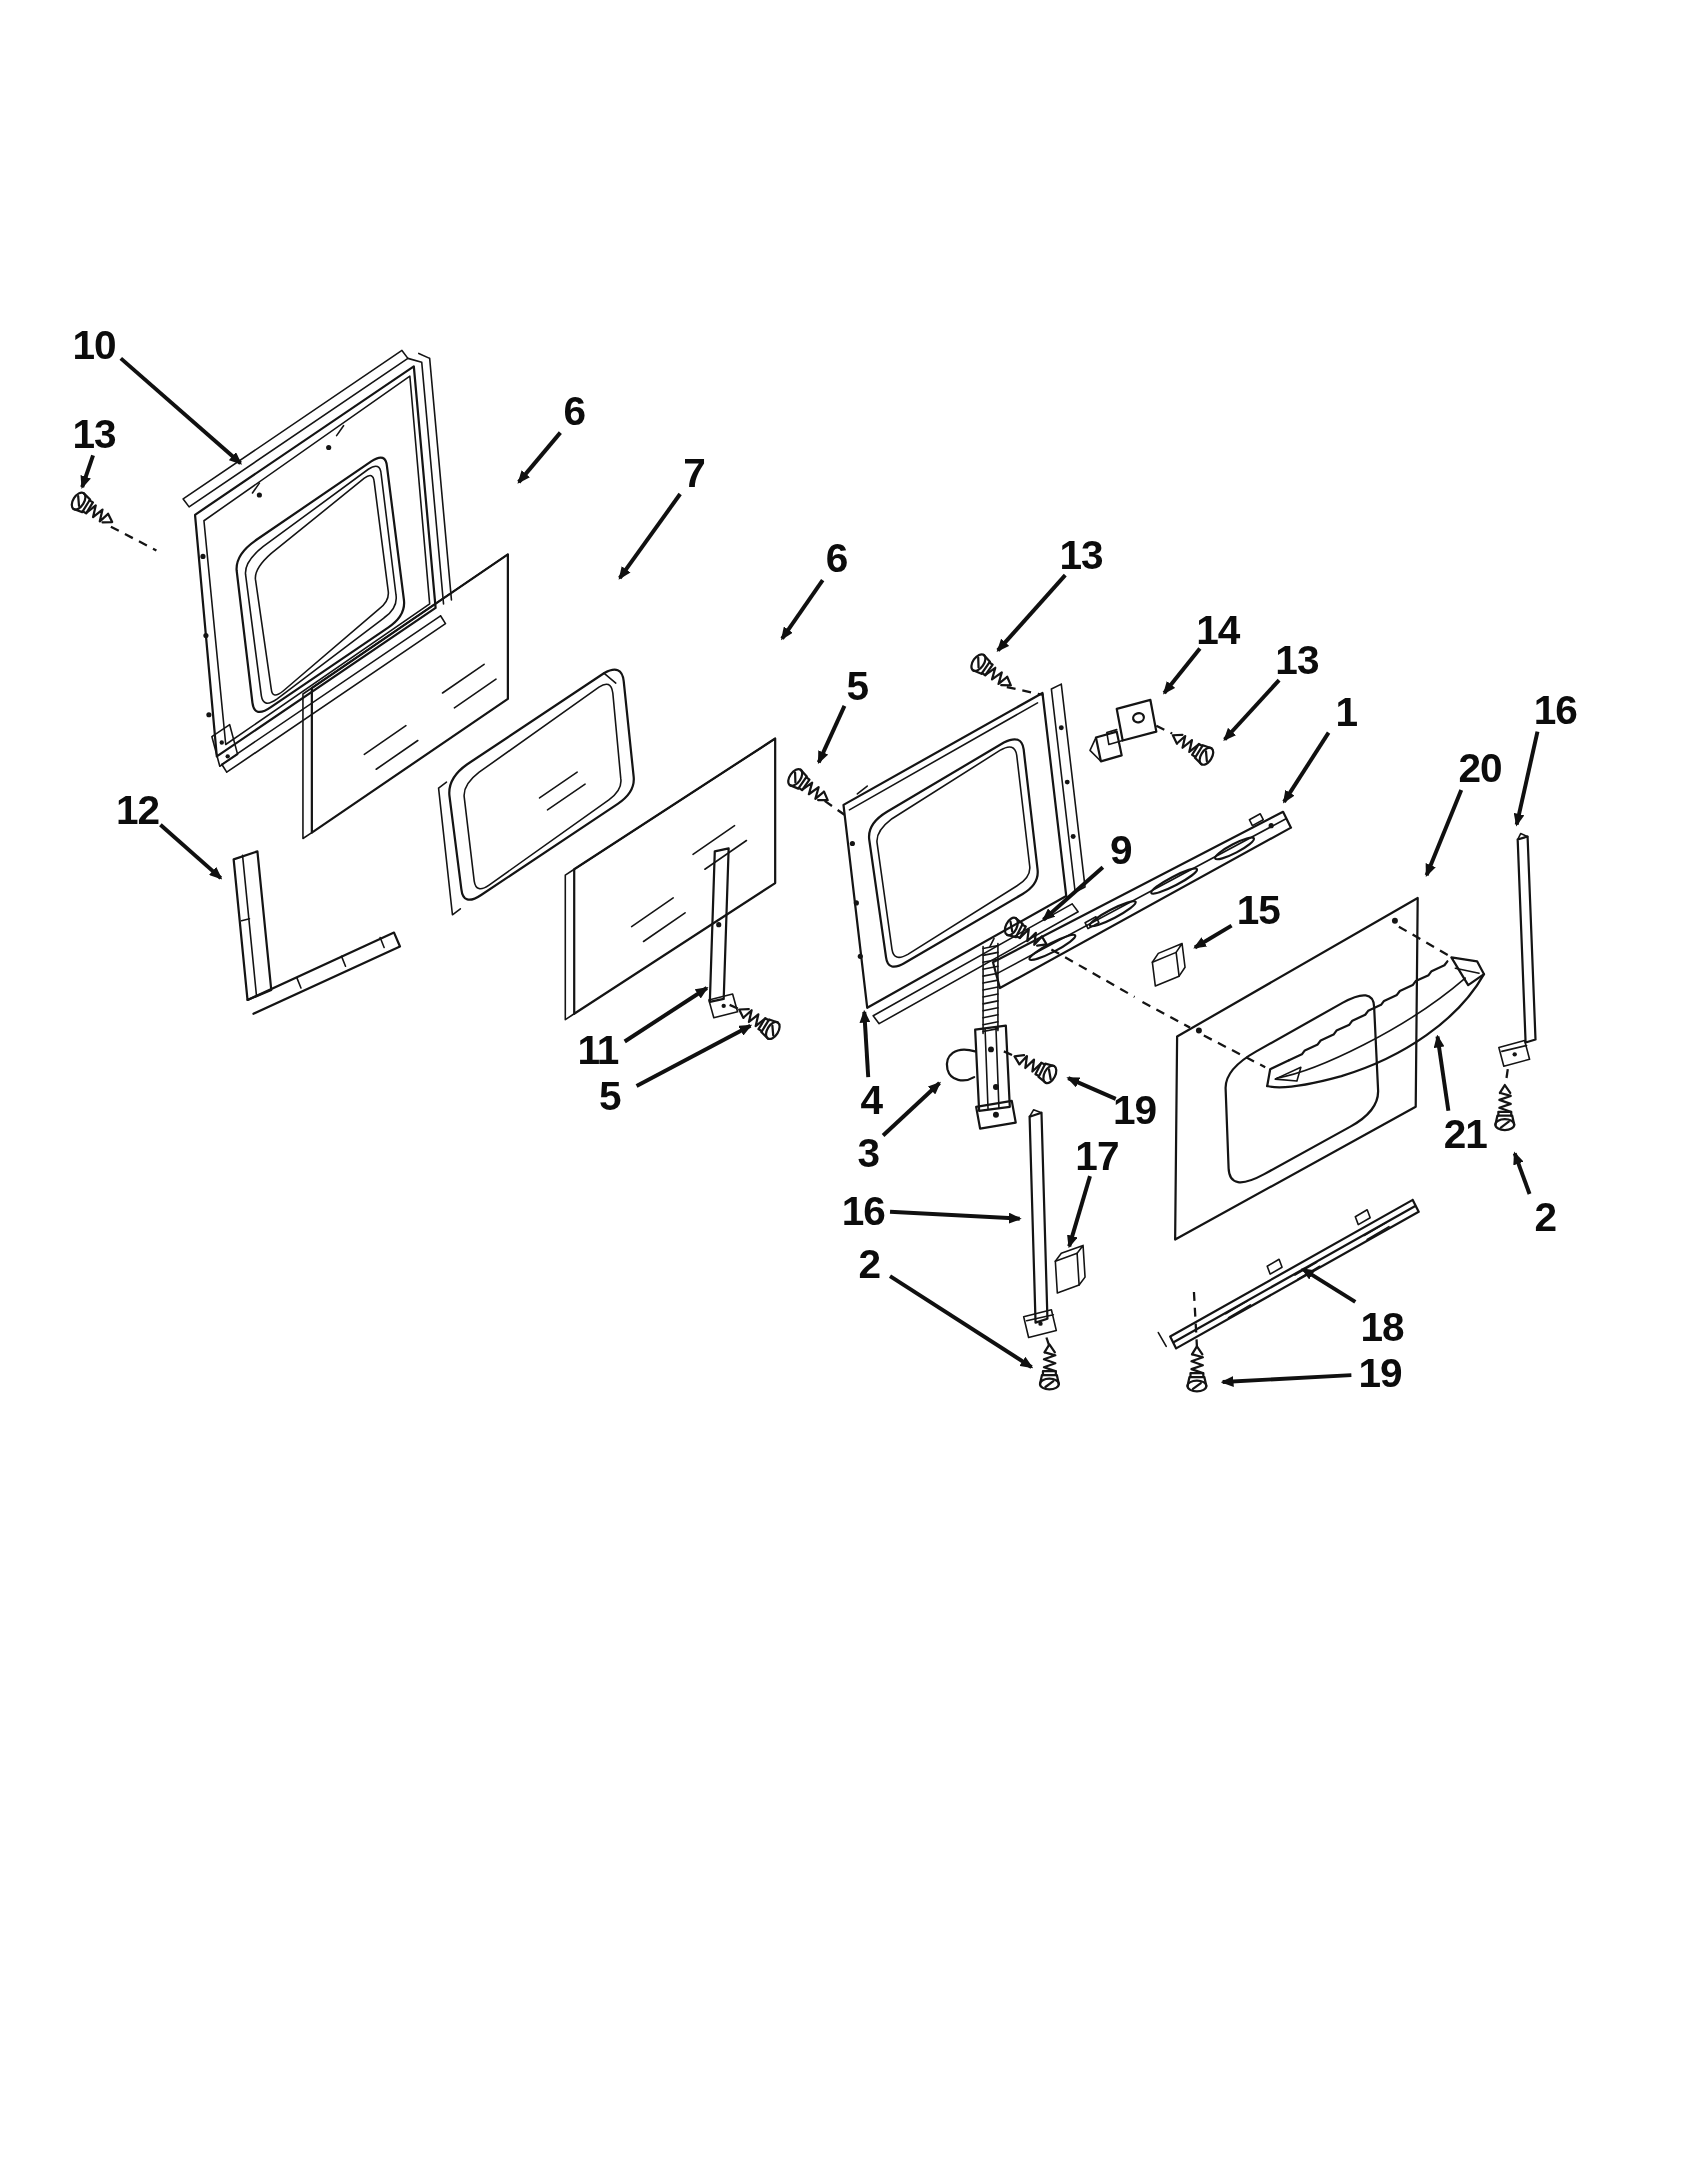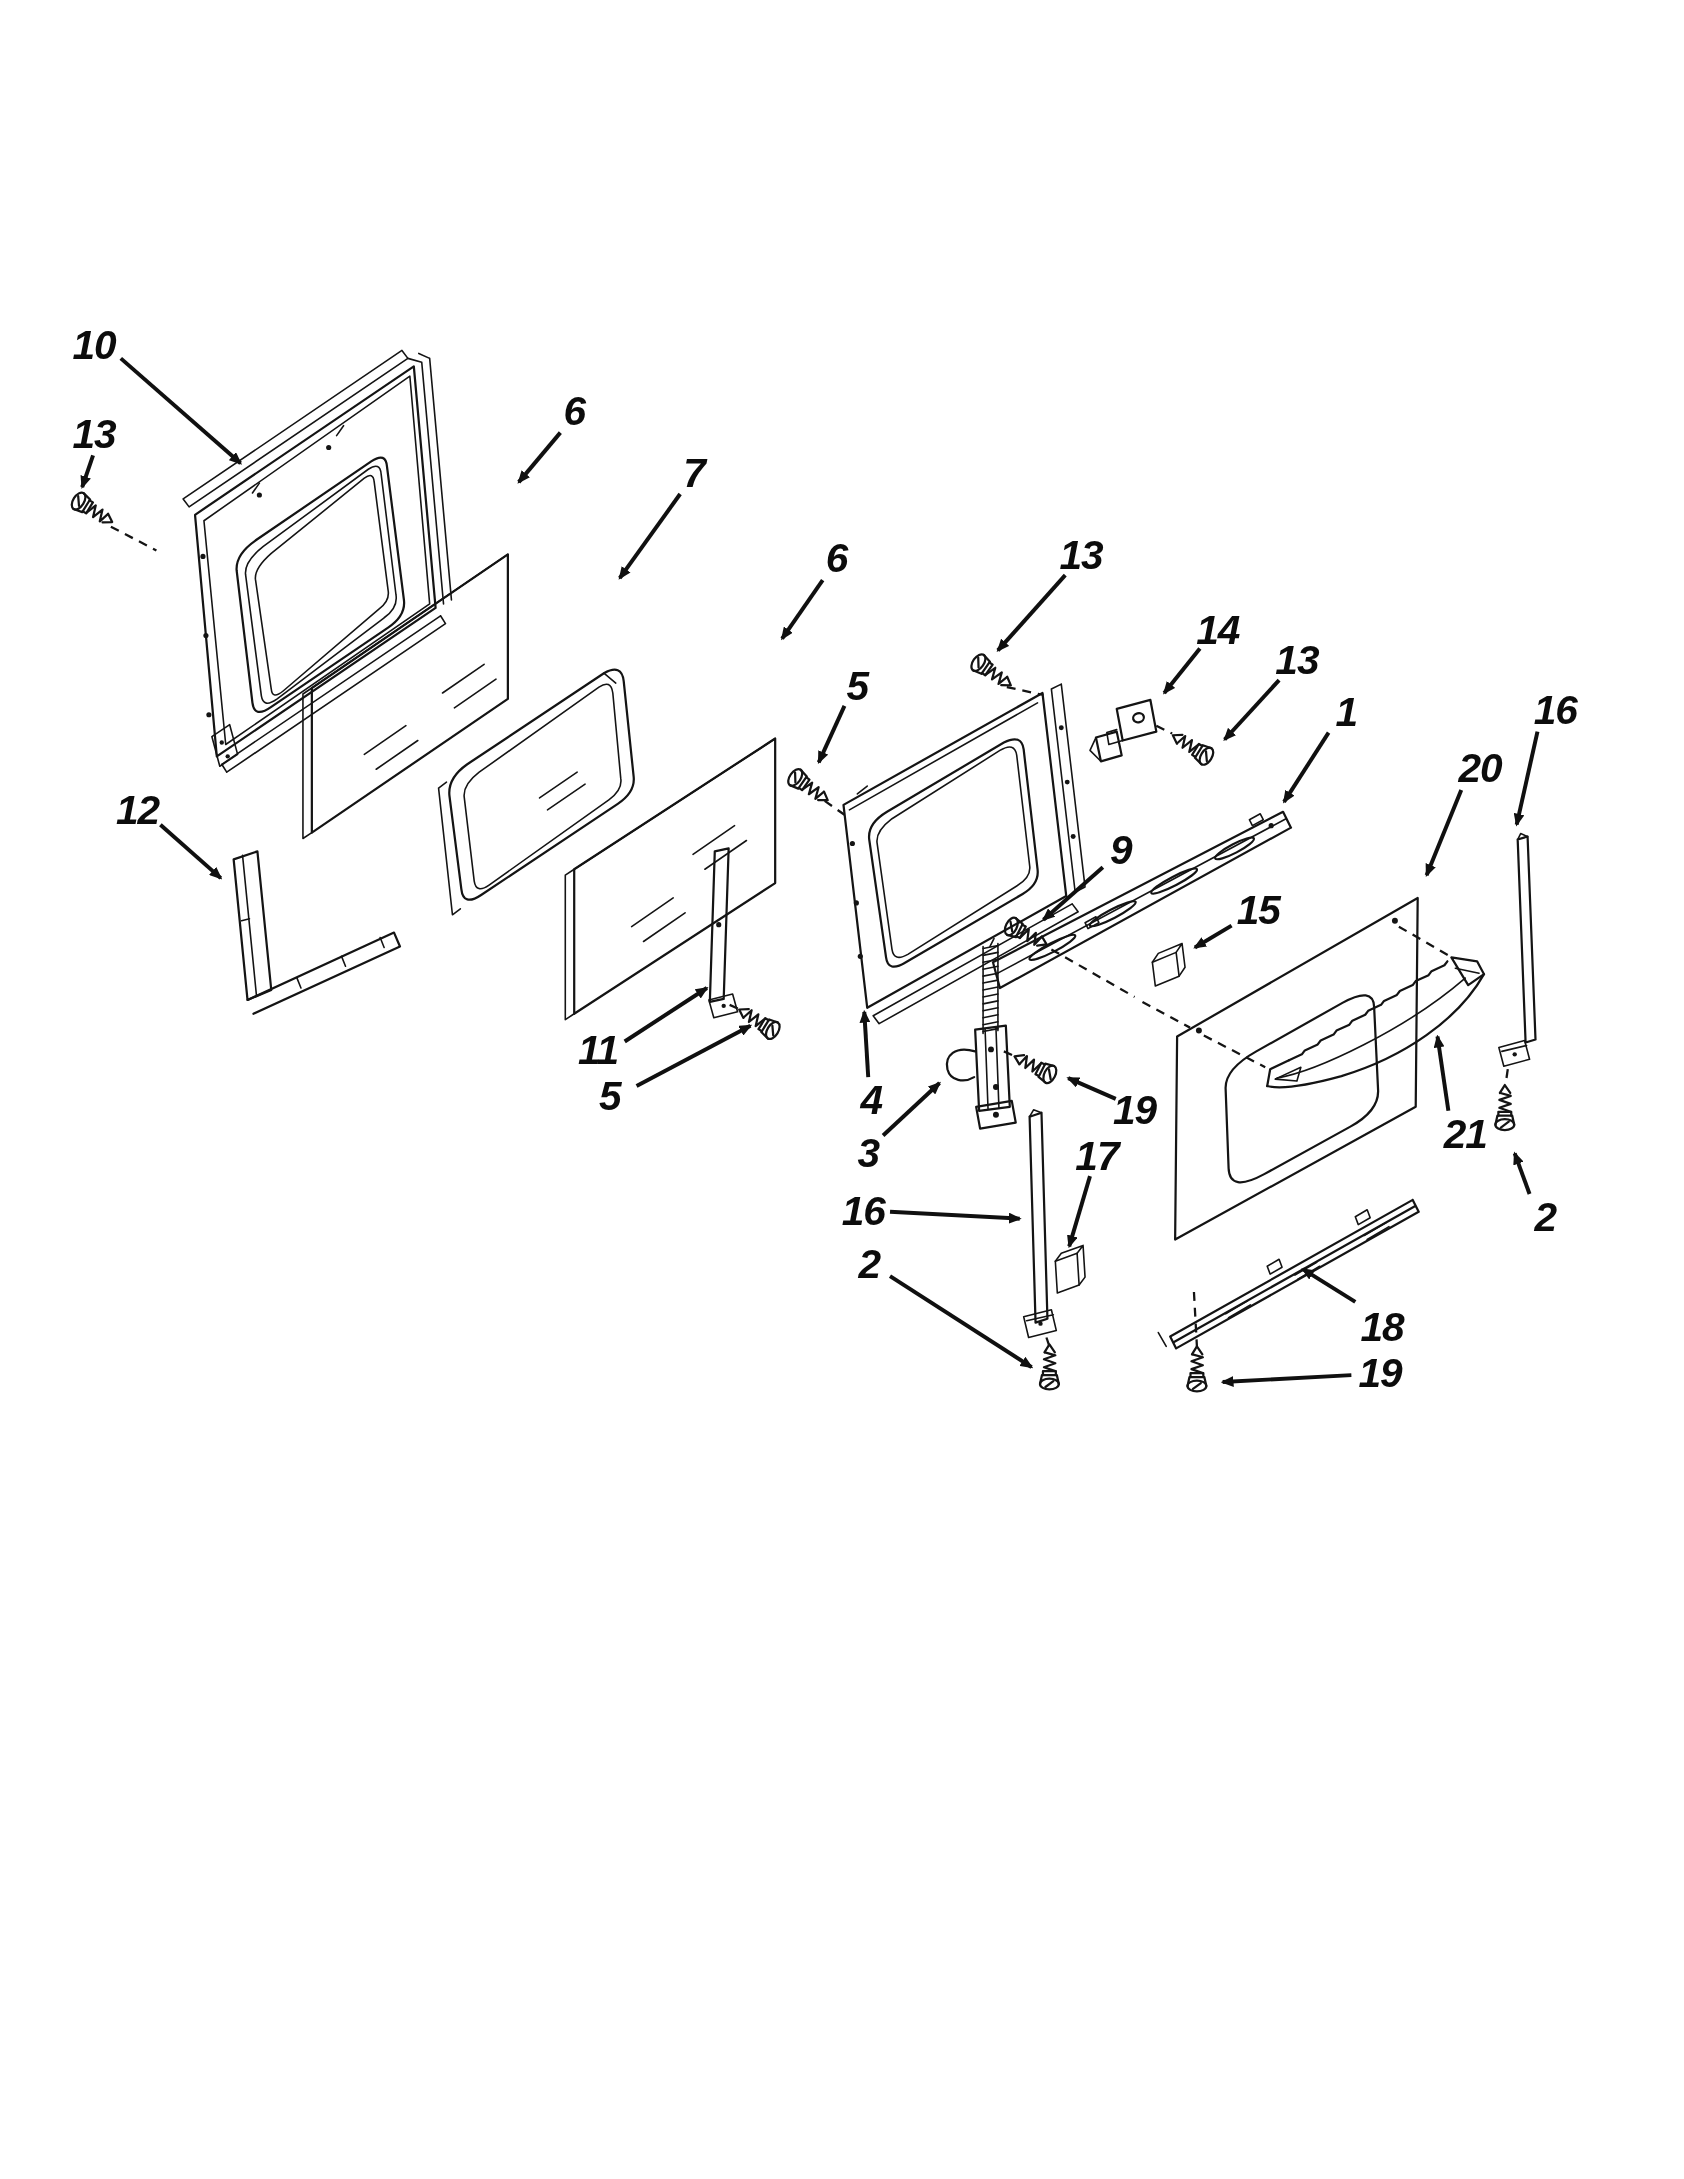--- a/index.html
+++ b/index.html
@@ -2,21 +2,20 @@
 <html><head>
 <meta charset="utf-8">
 <style>
   html,body{margin:0;padding:0;background:#e8e8e8;}
   .page{
     position:relative;
     width:1684px;height:2179px;
     background:#ffffff;
     font-family:"Liberation Sans", sans-serif;
     overflow:hidden;
-    font-style:italic;
   }
   .model-note{
     position:absolute;
     left:280px;top:196px;
     color:#0c0c0c;
     font-size:22px;
     font-weight:700;
     letter-spacing:-0.6px;
     line-height:27px;
     transform:scaleX(0.85);

